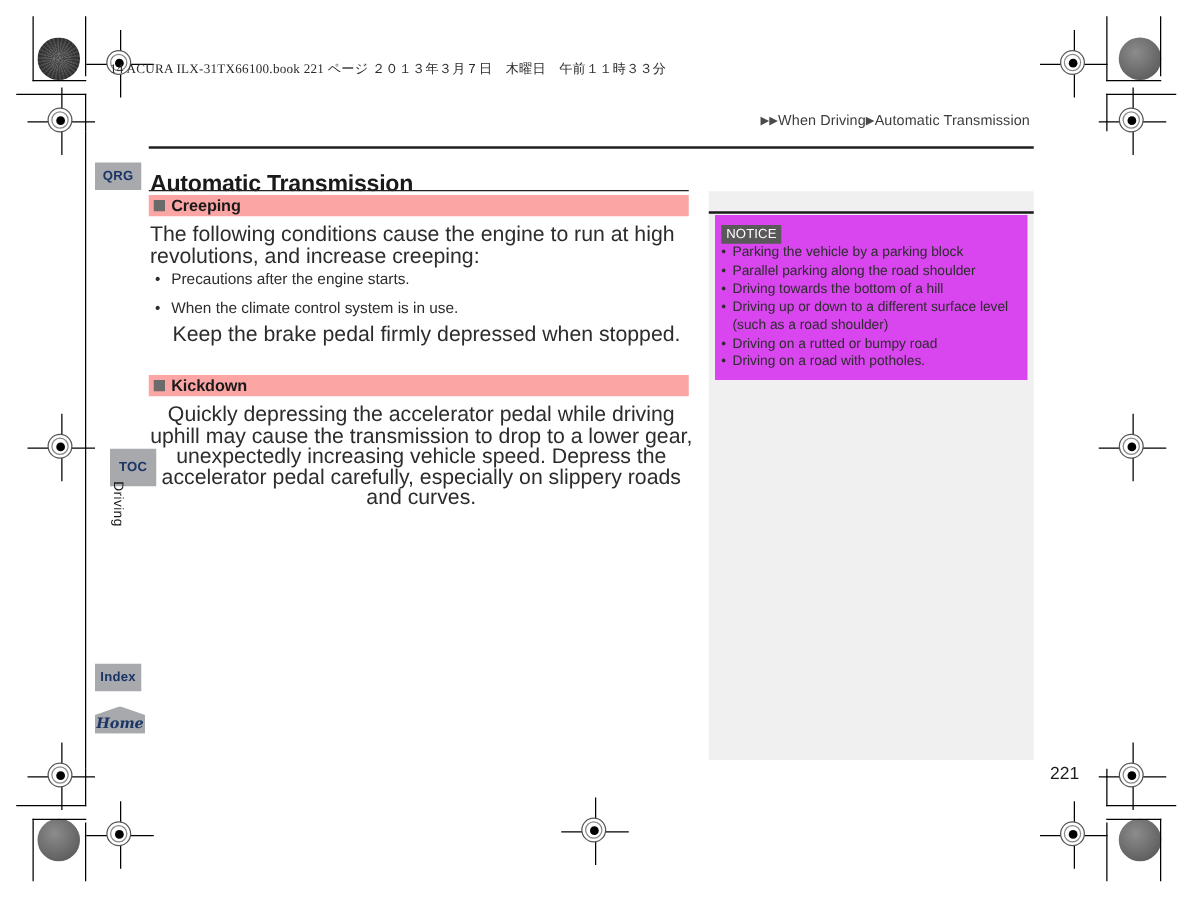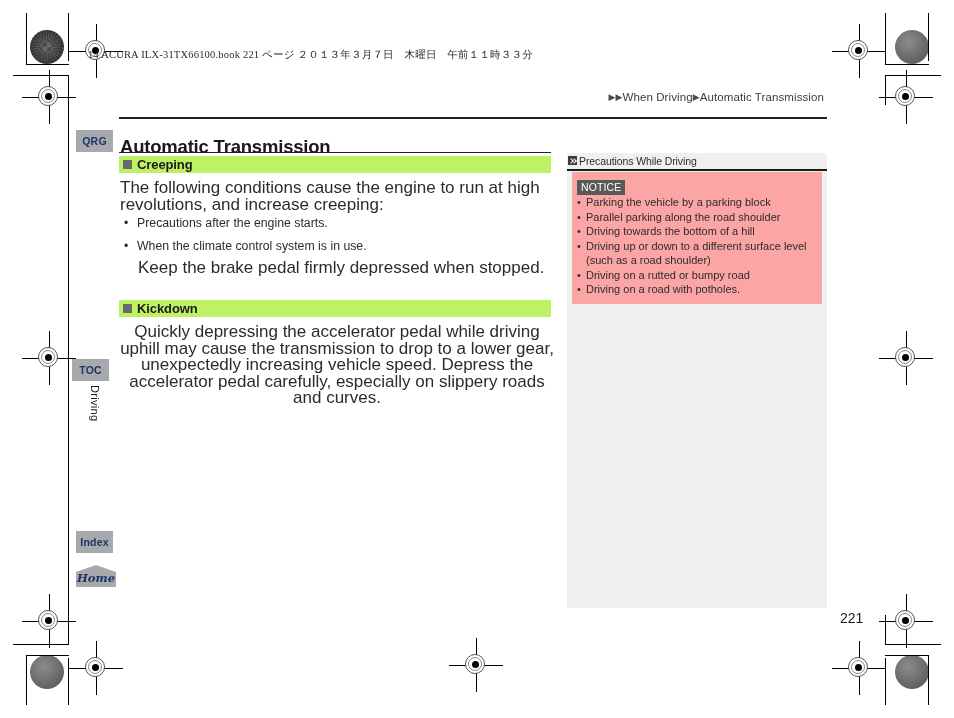--- a/index.html
+++ b/index.html
@@ -125,21 +125,21 @@
     width: 432px; height: 1px;
     background: #231f20;
   }
 
   
   .sec-head {
     position: absolute;
     left: 119px;
     width: 432px;
     height: 17px;
-    background: #bef264;
+    background: #fca5a5;
     display: flex;
     align-items: center;
     padding-left: 4px;
     box-sizing: border-box;
   }
   .sec-head .sq {
     width: 9px; height: 9px;
     background: #6b6b6b;
     margin-right: 5px;
     flex: 0 0 auto;
@@ -181,21 +181,21 @@
     background: #a7a9ac;
     color: #1b3566;
     font-size: 10.5px;
     font-weight: bold;
     display: flex;
     align-items: center;
     justify-content: center;
     letter-spacing: 0.2px;
   }
   #tab-qrg  { left: 76px; top: 130px; width: 37px; height: 22px; }
-  #tab-toc  { left: 72px; top: 359px; width: 37px; height: 22px; }
+  #tab-toc  { left: 88px; top: 359px; width: 37px; height: 30px; }
   #tab-index{ left: 76px; top: 531px; width: 37px; height: 22px; }
 
   .vert-label {
     position: absolute;
     left: 76px;
     top: 385px;
     width: 37px;
     height: 60px;
     display: flex;
     align-items: flex-start;
@@ -279,21 +279,21 @@
     left: 0; top: 16px;
     width: 260px; height: 1.5px;
     background: #1a1a1a;
   }
 
   .notice-box {
     position: absolute;
     left: 5px;
     top: 19px;
     width: 250px;
-    background: #fca5a5;
+    background: #d946ef;
     padding: 5px 5px 7px 5px;
     box-sizing: border-box;
   }
   .notice-badge {
     display: inline-block;
     background: #595959;
     color: #ffffff;
     font-size: 10.5px;
     line-height: 13px;
     padding: 1px 4px 1px 4px;
@@ -487,24 +487,20 @@
   </div>
   <div class="body-text" style="top:260px;margin-left:18px;">Keep the brake pedal firmly depressed when stopped.</div>
 
   <div class="sec-head" style="top:300px;">
     <span class="sq"></span>
     <span class="sec-label">Kickdown</span>
   </div>
   <div class="body-text" style="top:324px; width:434px;text-align:center;">Quickly depressing the accelerator pedal while driving uphill may cause the transmission to drop to a lower gear, unexpectedly increasing vehicle speed. Depress the accelerator pedal carefully, especially on slippery roads and curves.</div>
 
   <aside class="side-panel">
-    <div class="side-head">
-      <span class="chev"></span>
-      <span class="side-title">Precautions While Driving</span>
-    </div>
     <div class="side-rule"></div>
 
     <div class="notice-box">
       <span class="notice-badge">NOTICE</span>
       <ul class="notice-list">
         <li>
           <span class="nb">•</span>
           <span>Parking the vehicle by a parking block</span>
         </li>
         <li>

